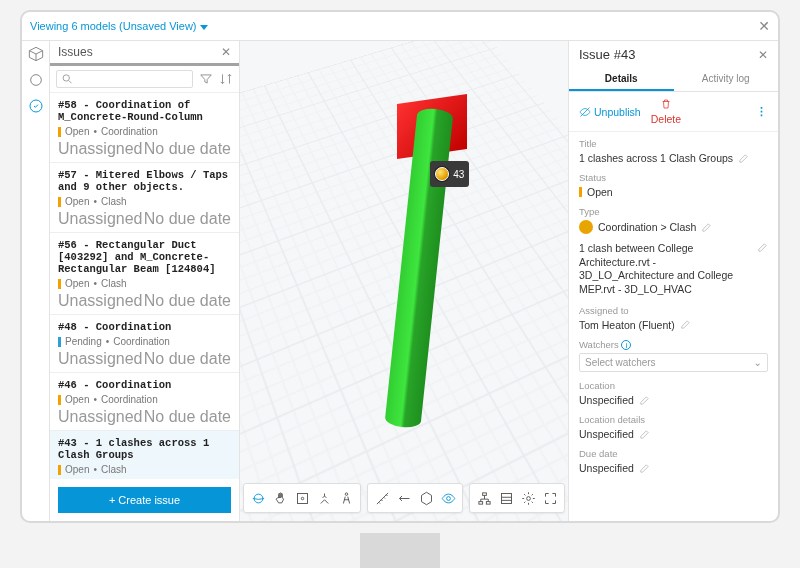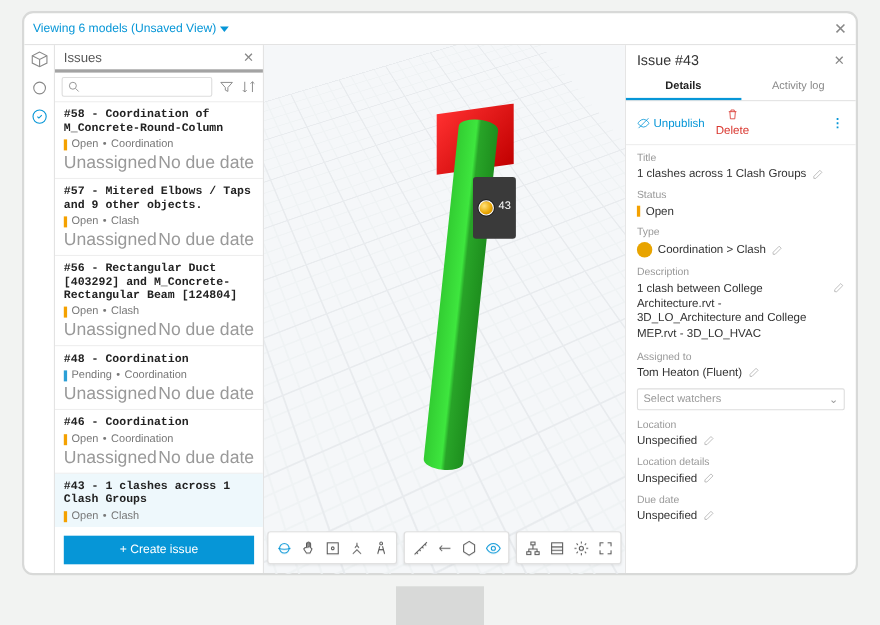--- a/index.html
+++ b/index.html
@@ -41,21 +41,21 @@
     background-size: 40px 40px, 40px 40px, 10px 10px, 10px 10px;
     transform: perspective(600px) rotateX(35deg) rotateZ(-25deg) scale(1.4);
     transform-origin: 50% 40%;
     opacity:0.8;
   }
   .redplate { position:absolute; left:48%; top:12%; width:70px; height:55px;
     background:linear-gradient(135deg,#ff3030,#c10000); transform:skewY(-8deg); }
   .column { position:absolute; left:49%; top:14%; width:36px; height:320px;
     background:linear-gradient(90deg,#32cd32 0%,#3ee63e 45%,#28a428 55%,#1e8f1e 100%);
     border-radius:18px/8px; transform: rotate(6deg); }
-  .badge3d { position:absolute; left:58%; top:25%; background:#3a3a3a; color:#fff; padding:21px 5px; border-radius:3px; font-size:10px; display:flex; gap:4px; }
+  .badge3d { position:absolute; left:58%; top:25%; background:#3a3a3a; color:#fff; padding:6px 5px; border-radius:3px; font-size:10px; display:flex; align-items:center; gap:4px; }
   .badge3d .dot { width:14px; height:14px; border-radius:50%; background:radial-gradient(circle at 35% 35%, #ffe27a, #e8a400 60%, #b07400); border:1px solid #fff; box-shadow:0 0 0 1px #222; }
   .toolbar { position:absolute; bottom:8px; left:50%; transform:translateX(-50%); display:flex; gap:6px; }
   .tbgrp { background:#fff; border:1px solid #ddd; border-radius:3px; display:flex; padding:3px; box-shadow:0 1px 2px rgba(0,0,0,0.06); }
   .tbtn { width:22px; height:22px; display:flex; align-items:center; justify-content:center; color:#555; cursor:pointer; }
   .tbtn.active { color:#0696d7; }
   .tbtn svg { width:15px; height:15px; stroke:currentColor; fill:none; stroke-width:1.5; }
   .right { width:210px; border-left:1px solid #e3e3e3; display:flex; flex-direction:column; }
   .right-hdr { display:flex; align-items:center; justify-content:space-between; padding:6px 10px; }
   .right-hdr h3 { font-size:13px; font-weight:500; }
   .tabs { display:flex; border-bottom:1px solid #e3e3e3; }
@@ -348,38 +348,38 @@
             <div class="fld-lbl">Type</div>
           <div class="fld-val">
               <span class="typeico"></span>
               <span>Coordination &gt; Clash</span>
               <span class="pencil"><svg viewBox="0 0 24 24">
                   <path d="M4 20h4L20 8l-4-4L4 16z"></path>
                 </svg></span>
             </div>
           </div>
         <div class="fld">
-            <div class="fld-lbl">Description</div>
           <div class="fld-val" style="align-items:flex-start">
               <span style="line-height:1.3">1 clash between College Architecture.rvt - 3D_LO_Architecture and College MEP.rvt - 3D_LO_HVAC</span>
               <span class="pencil"><svg viewBox="0 0 24 24">
                   <path d="M4 20h4L20 8l-4-4L4 16z"></path>
                 </svg></span>
             </div>
           </div>
         <div class="fld">
             <div class="fld-lbl">Assigned to</div>
           <div class="fld-val">
               <span>Tom Heaton (Fluent)</span>
               <span class="pencil"><svg viewBox="0 0 24 24">
                   <path d="M4 20h4L20 8l-4-4L4 16z"></path>
                 </svg></span>
             </div>
           </div>
         <div class="fld">
+            <div class="fld-lbl"><span>Watchers</span> <span class="info">i</span></div>
           <div class="sel-input">
               <span>Select watchers</span>
               <span>⌄</span>
             </div>
           </div>
         <div class="fld">
             <div class="fld-lbl">Location</div>
           <div class="fld-val">
               <span>Unspecified</span>
               <span class="pencil"><svg viewBox="0 0 24 24">

